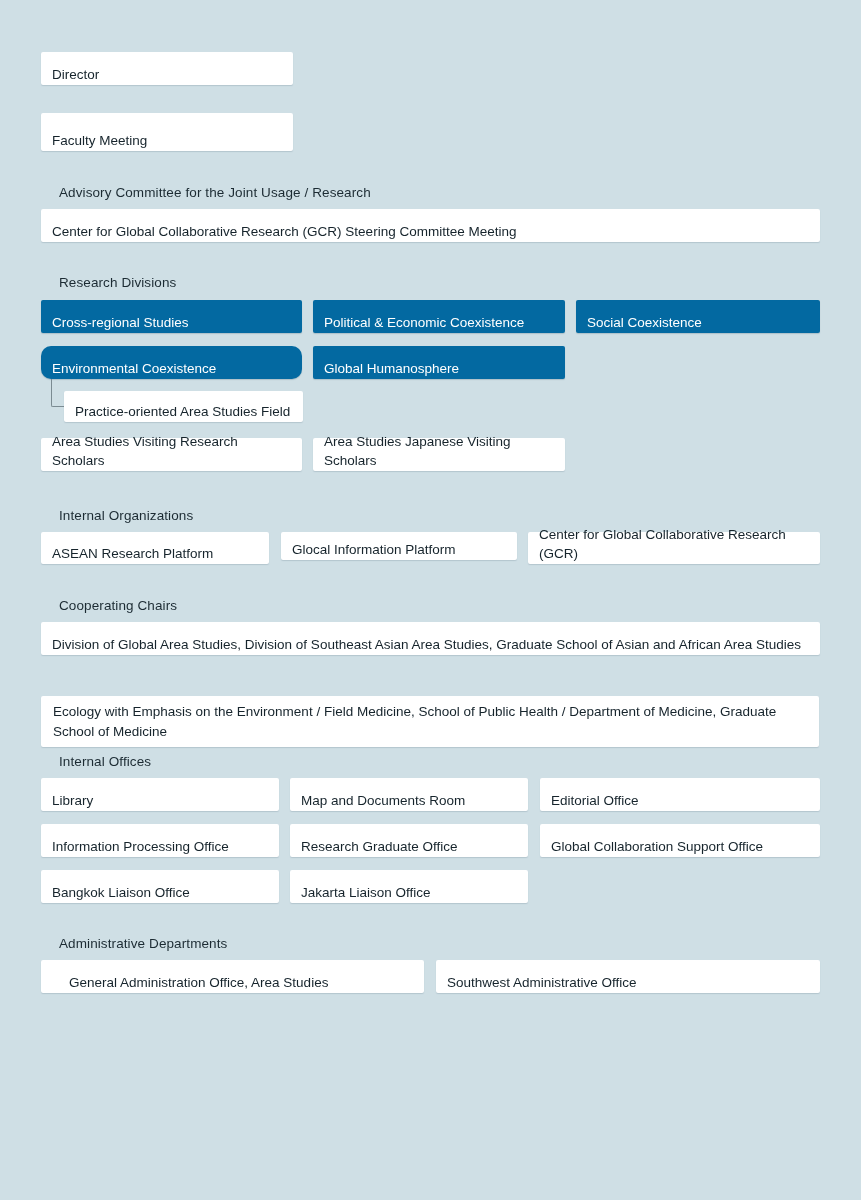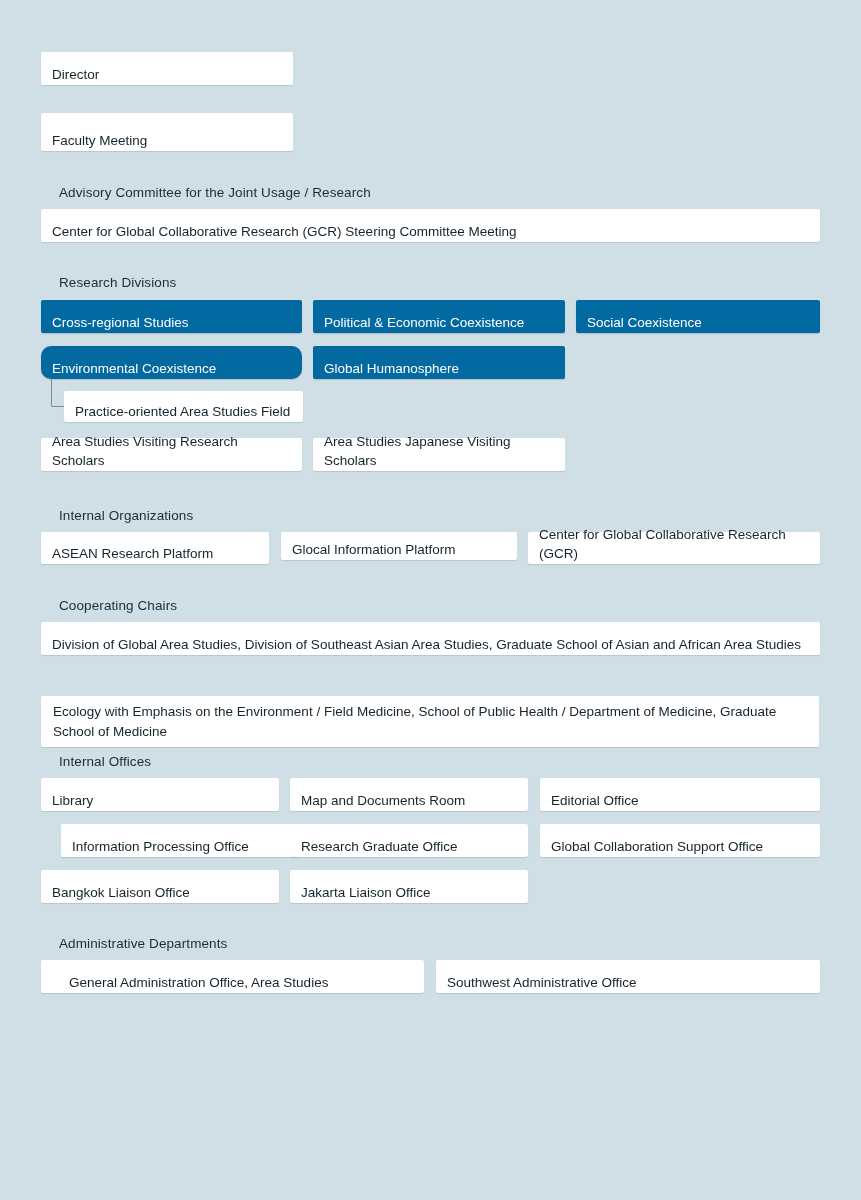--- a/index.html
+++ b/index.html
@@ -160,21 +160,21 @@
   </div>
 
   <div class="node" style="left:290px; top:778px; width:238px; height:33px;">
     <span class="node-text">Map and Documents Room</span>
   </div>
 
   <div class="node" style="left:540px; top:778px; width:280px; height:33px;">
     <span class="node-text">Editorial Office</span>
   </div>
 
-  <div class="node" style="left:41px; top:824px; width:238px; height:33px;margin-left:20px;">
+  <div class="node" style="left:41px; top:824px; width:238px; height:33px;">
     <span class="node-text">Information Processing Office</span>
   </div>
 
   <div class="node" style="left:290px; top:824px; width:238px; height:33px;">
     <span class="node-text">Research Graduate Office</span>
   </div>
 
   <div class="node" style="left:540px; top:824px; width:280px; height:33px;">
     <span class="node-text">Global Collaboration Support Office</span>
   </div>

